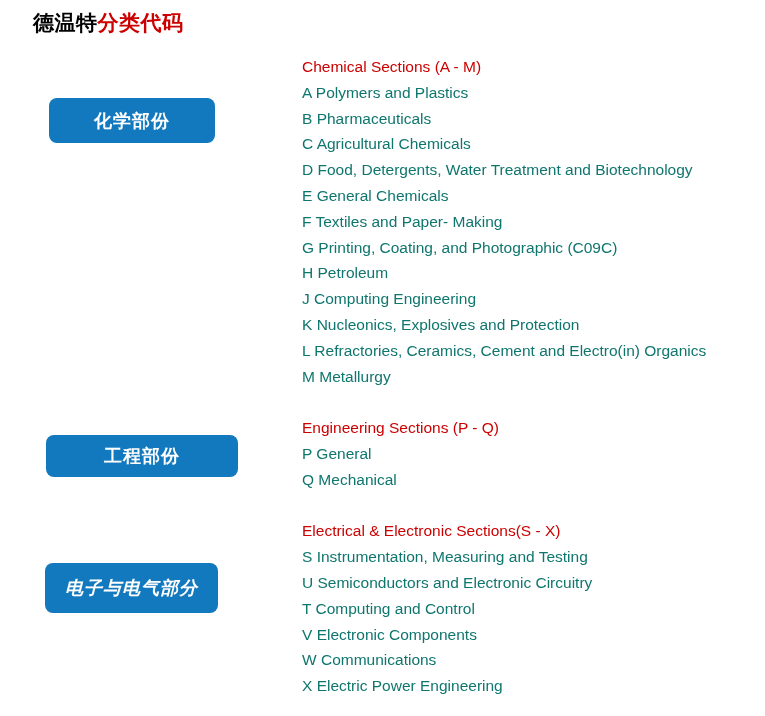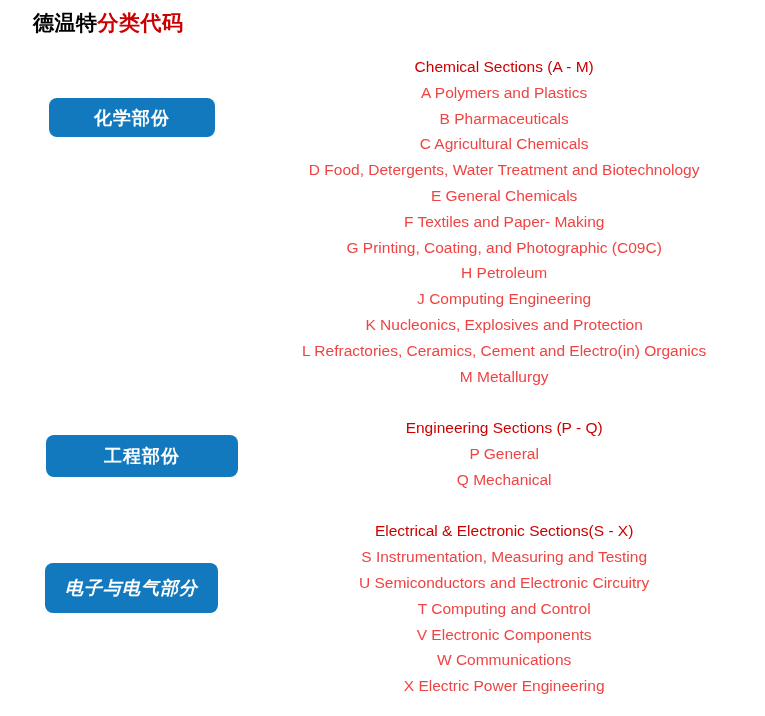--- a/index.html
+++ b/index.html
@@ -18,30 +18,30 @@
   .title .red-part { color:#cc0000; }
 
   .btn {
     position:absolute;
     background:#1279be; color:#ffffff;
     font-size:18px; font-weight:bold; letter-spacing:1px;
     border:none; border-radius:8px;
     display:flex; align-items:center; justify-content:center;
     cursor:pointer; white-space:nowrap;
   }
-  .btn-1 { left:49px; top:98px;  width:166px; height:39px; }
+  .btn-1 { left:49px; top:98px;  width:166px; height:45px; }
   .btn-2 { left:46px; top:435px; width:192px; height:42px; }
   .btn-3 { left:45px; top:563px; width:173px; height:50px;font-style:italic; }
 
-  .sections-column { position:absolute; left:302px; top:54px;text-align:center; }
+  .sections-column { position:absolute; left:302px; top:54px; }
   .section { margin:0 0 25.8px 0; }
   .section:last-child { margin-bottom:0; }
   .line {
     height:25.8px; line-height:25.8px;
-    font-size:15.5px; color:#ef4444; white-space:nowrap;
+    font-size:15.5px; color:#0f766e; white-space:nowrap;
   }
   .line.header { color:#cc0000; }
 </style>
 </head>
 <body>
 
 <div class="page">
 
   <h1 class="title"><span>德温特</span><span class="red-part">分类代码</span></h1>
 

